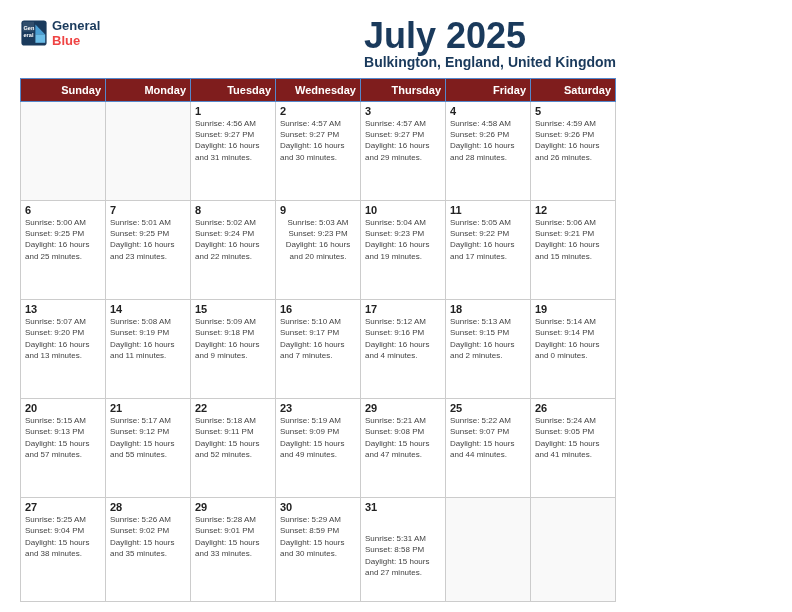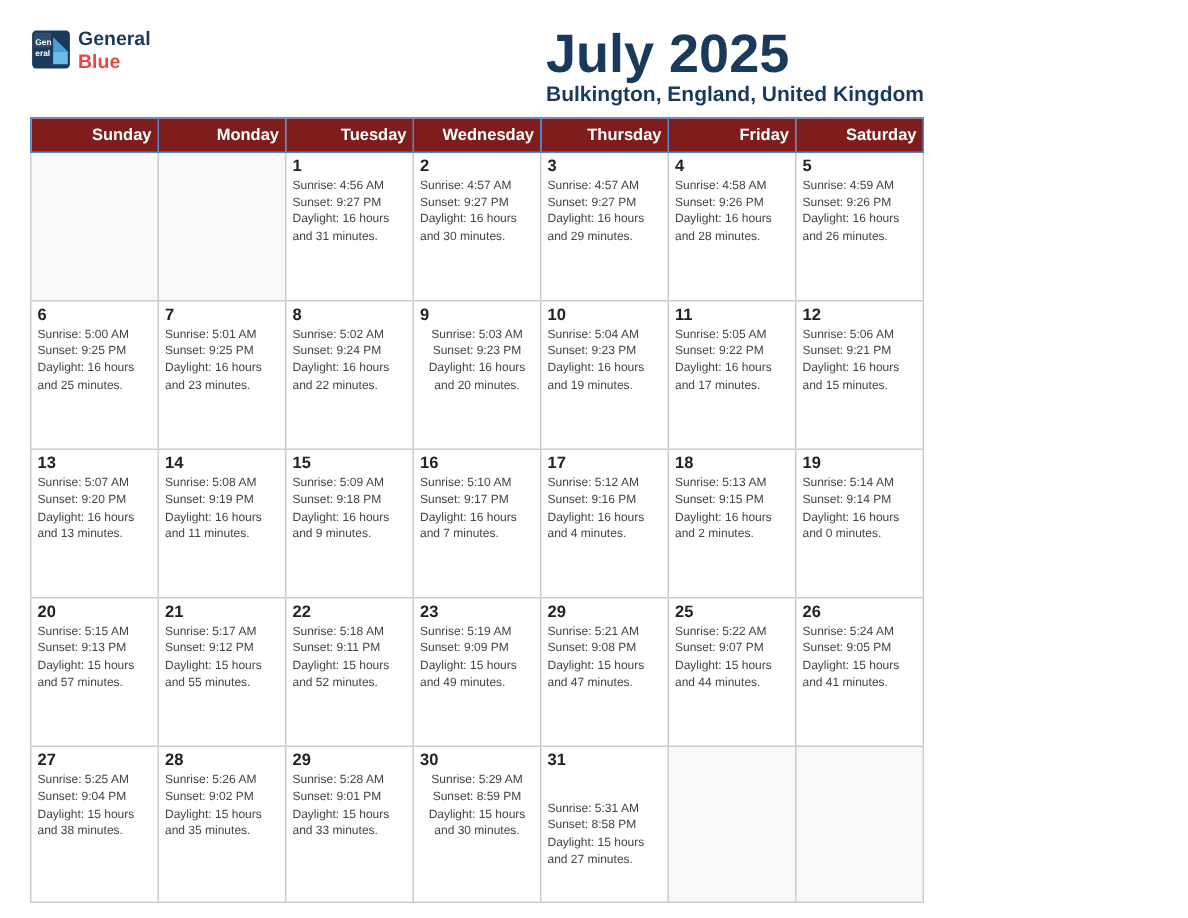--- a/index.html
+++ b/index.html
@@ -337,21 +337,21 @@
           </td>
           <td>
             <span class="day-num">29</span>
             <div class="day-info" style="white-space: pre-line;">Sunrise: 5:28 AM
 Sunset: 9:01 PM
 Daylight: 15 hours
 and 33 minutes.</div>
           </td>
           <td>
             <span class="day-num">30</span>
-            <div class="day-info" style="white-space: pre-line; text-align: center;">Sunrise: 5:29 AM
+            <div class="day-info" style="white-space: pre-line;">Sunrise: 5:29 AM
 Sunset: 8:59 PM
 Daylight: 15 hours
 and 30 minutes.</div>
           </td>
           <td>
             <span class="day-num">31</span>
             <div class="day-info" style="white-space: pre-line; margin-top: 20px;">Sunrise: 5:31 AM
 Sunset: 8:58 PM
 Daylight: 15 hours
 and 27 minutes.</div>

